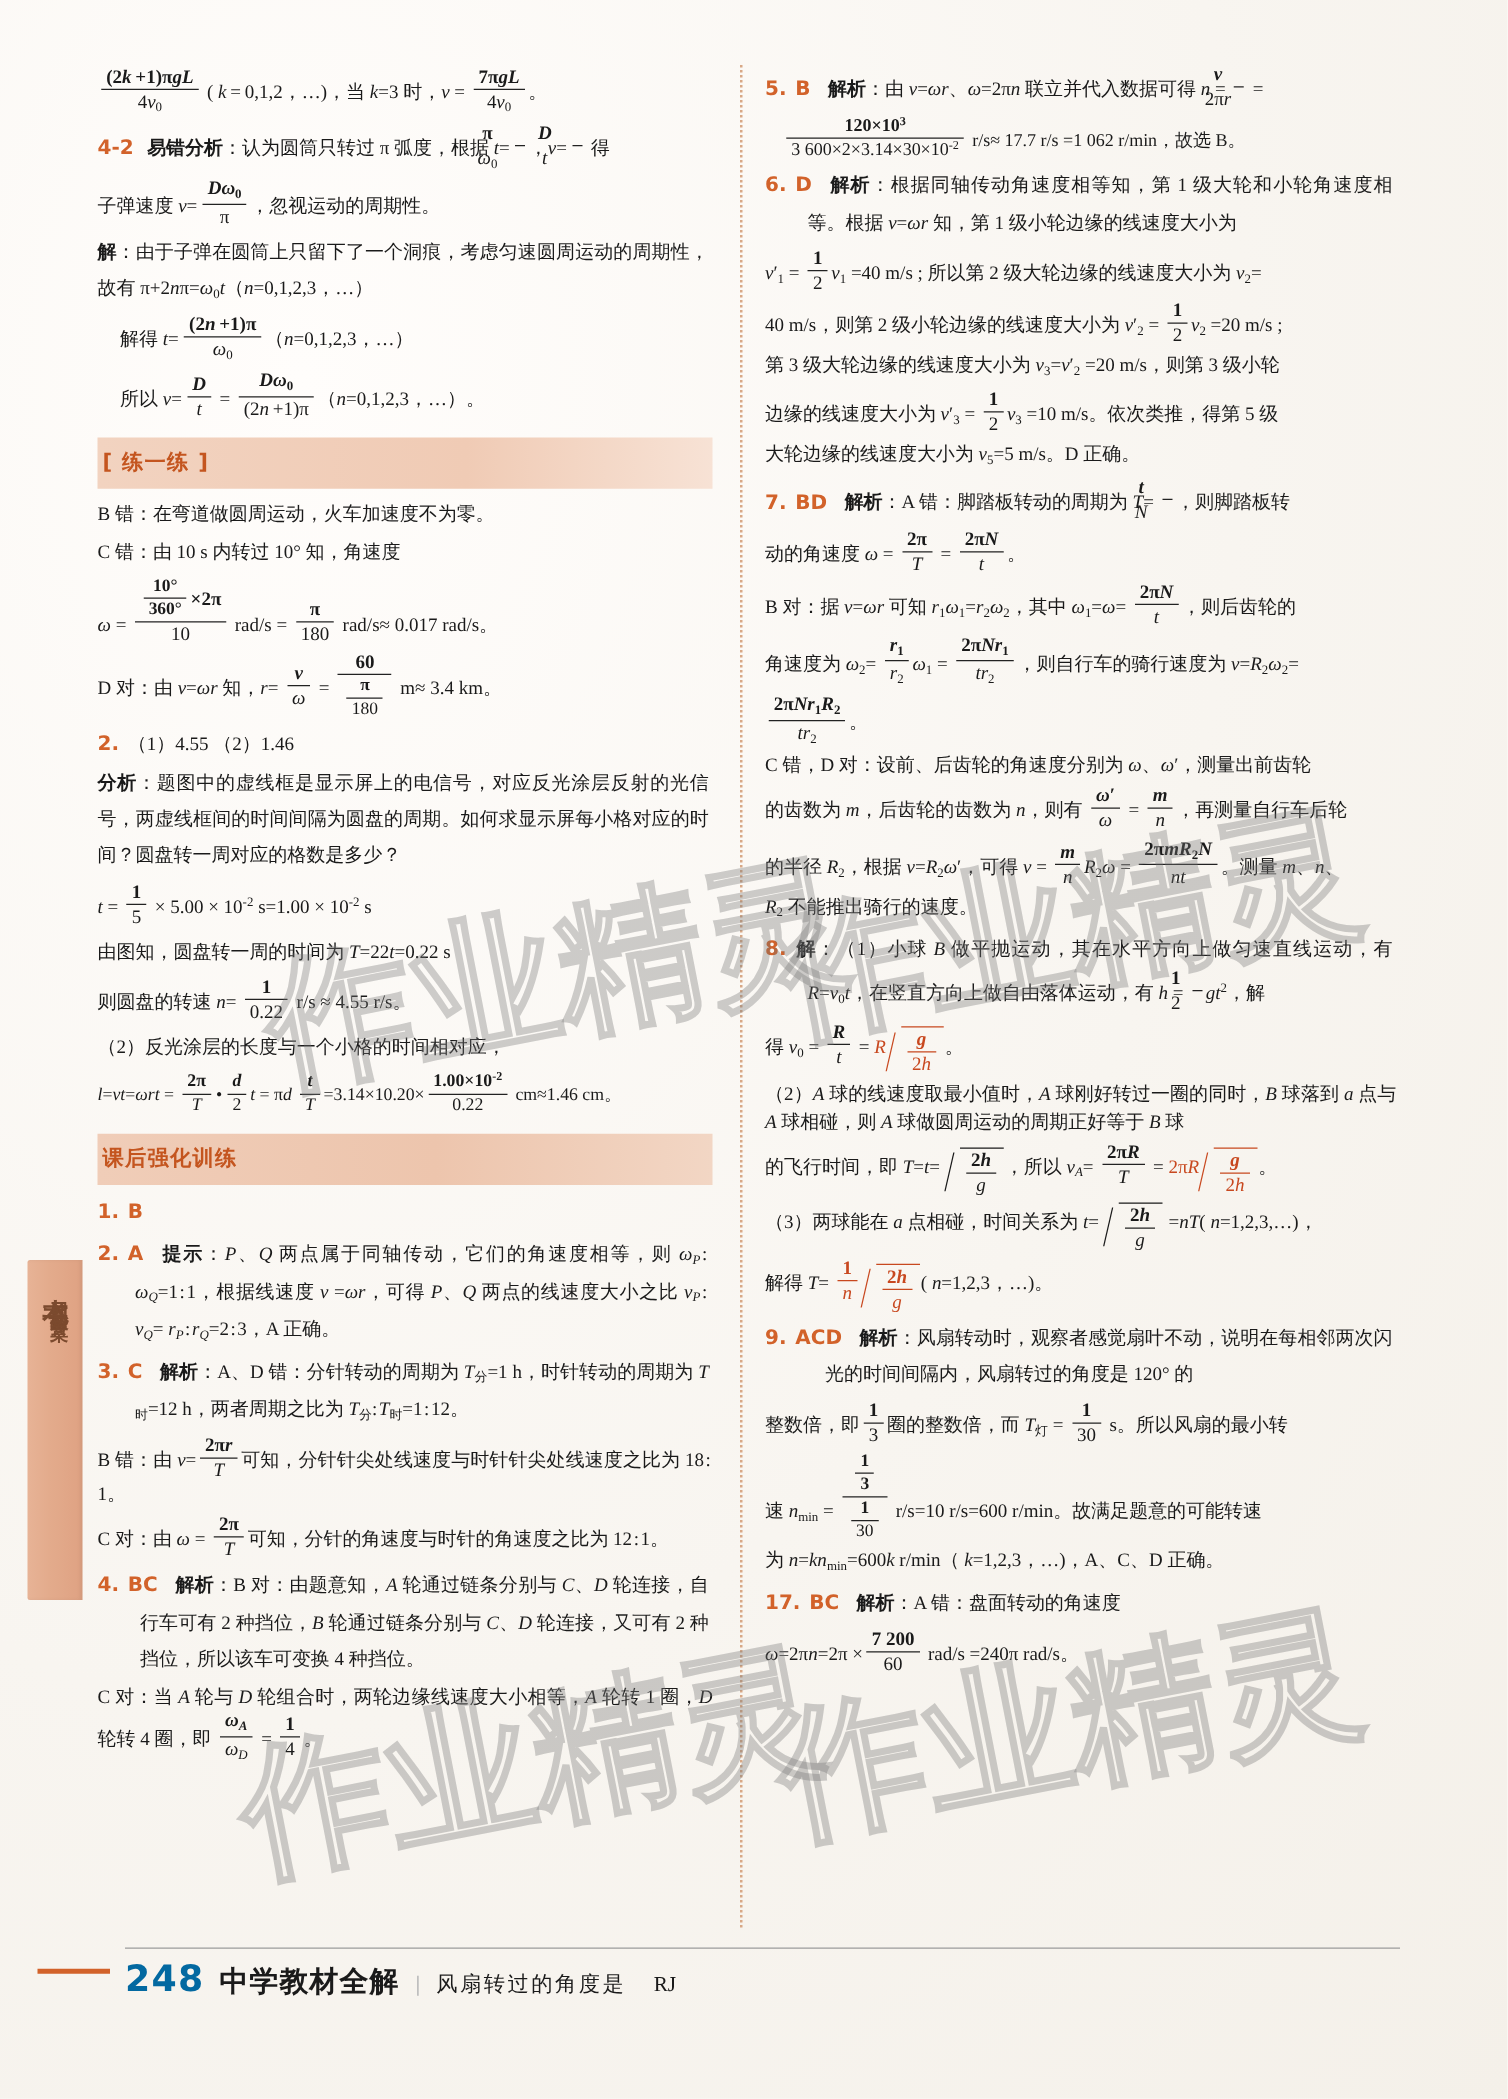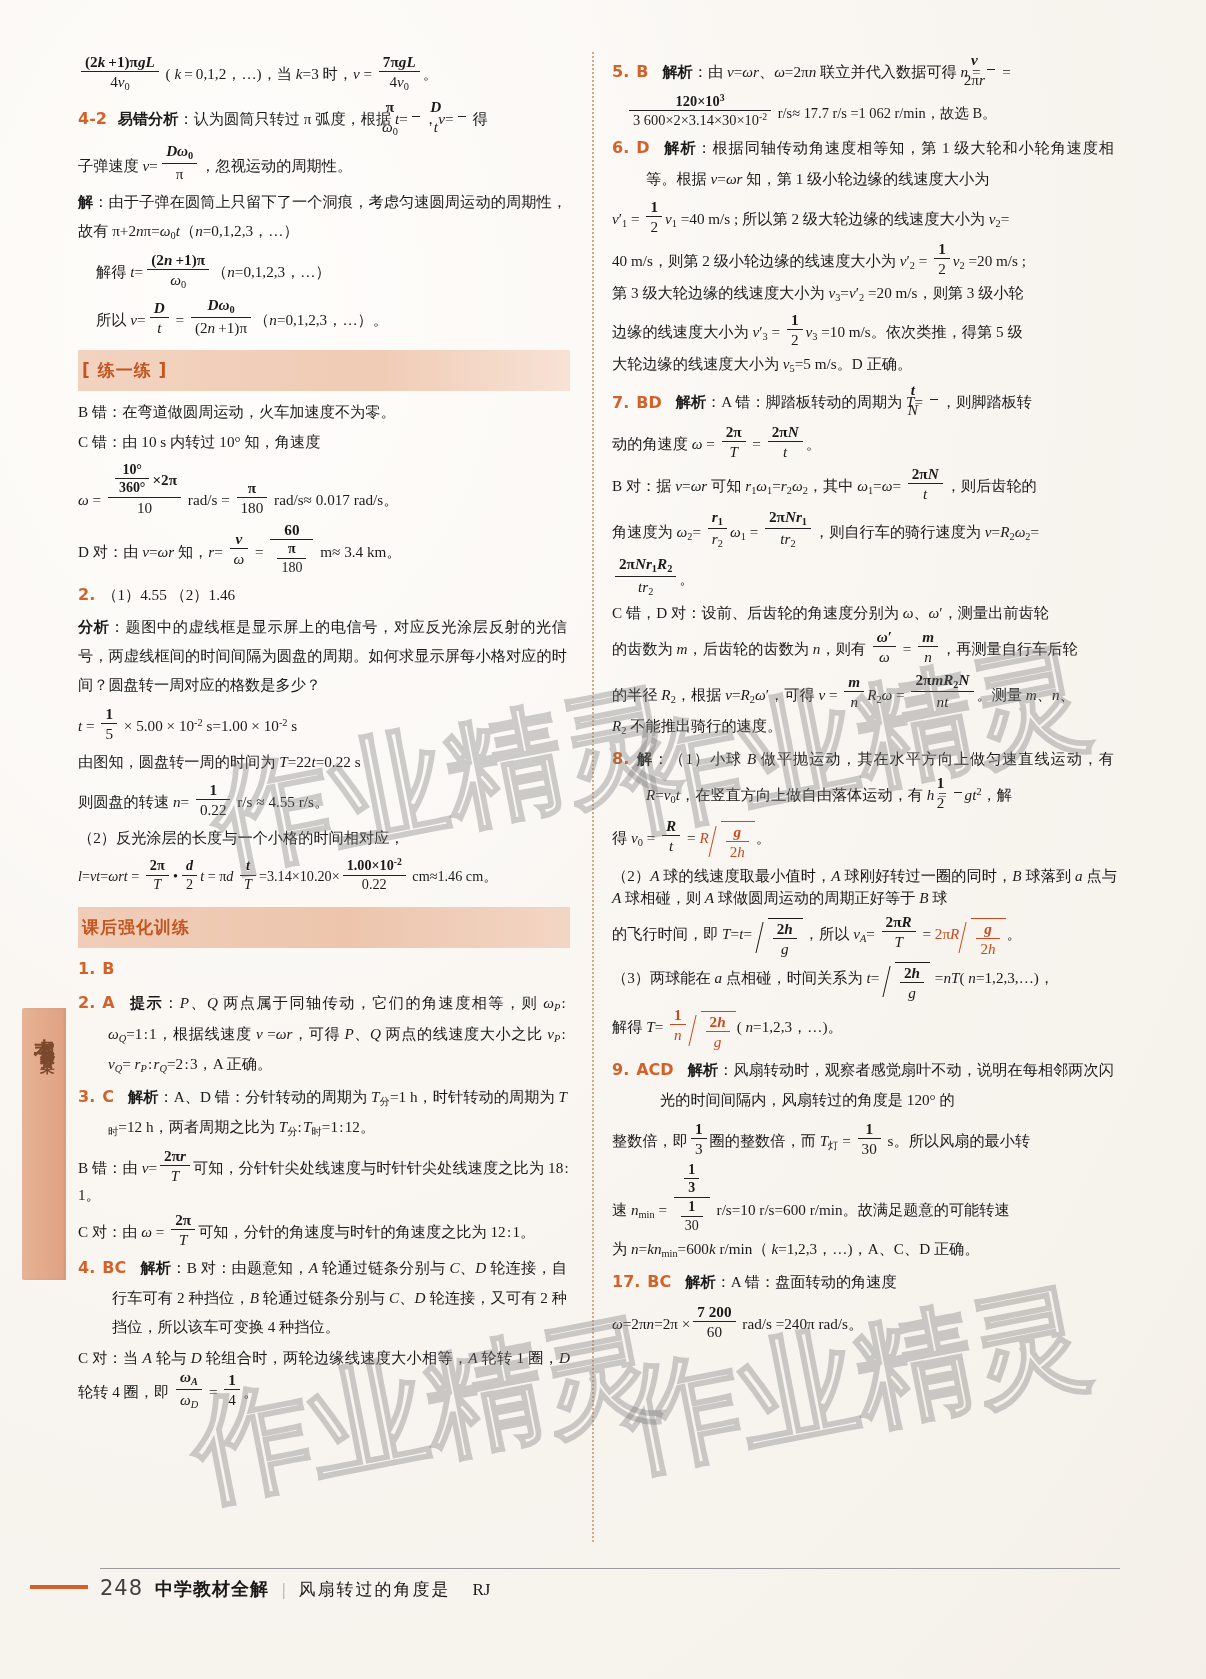--- a/index.html
+++ b/index.html
@@ -103,22 +103,22 @@
     position:absolute;left:78px;bottom:78px;width:1050px;
   }
   .footer-rule{border-top:1.4px solid #9c9c9c;width:1020px;margin-left:22px;}
   .footer-dash{
     position:absolute;left:-48px;top:17px;width:58px;height:4px;background:#d2622a;
   }
   .footer-line{
     display:flex;align-items:baseline;gap:12px;margin-top:7px;padding-left:22px;
     font-family:"DejaVu Sans","Liberation Sans",sans-serif;
   }
-  .pgnum{color:#404040;font-size:21px;font-weight:normal;letter-spacing:1px;}
-  .bookname{font-weight:bold;font-size:18px;color:#1a1a1a;letter-spacing:1px;}
+  .pgnum{color:#0369a1;font-size:29px;font-weight:bold;letter-spacing:1px;}
+  .bookname{font-weight:bold;font-size:23px;color:#1a1a1a;letter-spacing:1px;}
   .vbar{color:#bdbdbd;}
   .subject{font-family:"Liberation Serif",serif;font-size:17px;letter-spacing:2px;}
   .rj{font-family:"Liberation Serif",serif;font-size:17px;margin-left:10px;}
 
   
   .wm{
     position:absolute;z-index:5;pointer-events:none;
     font-family:"DejaVu Sans","Liberation Sans",sans-serif;
     font-weight:bold;
     color:transparent;

